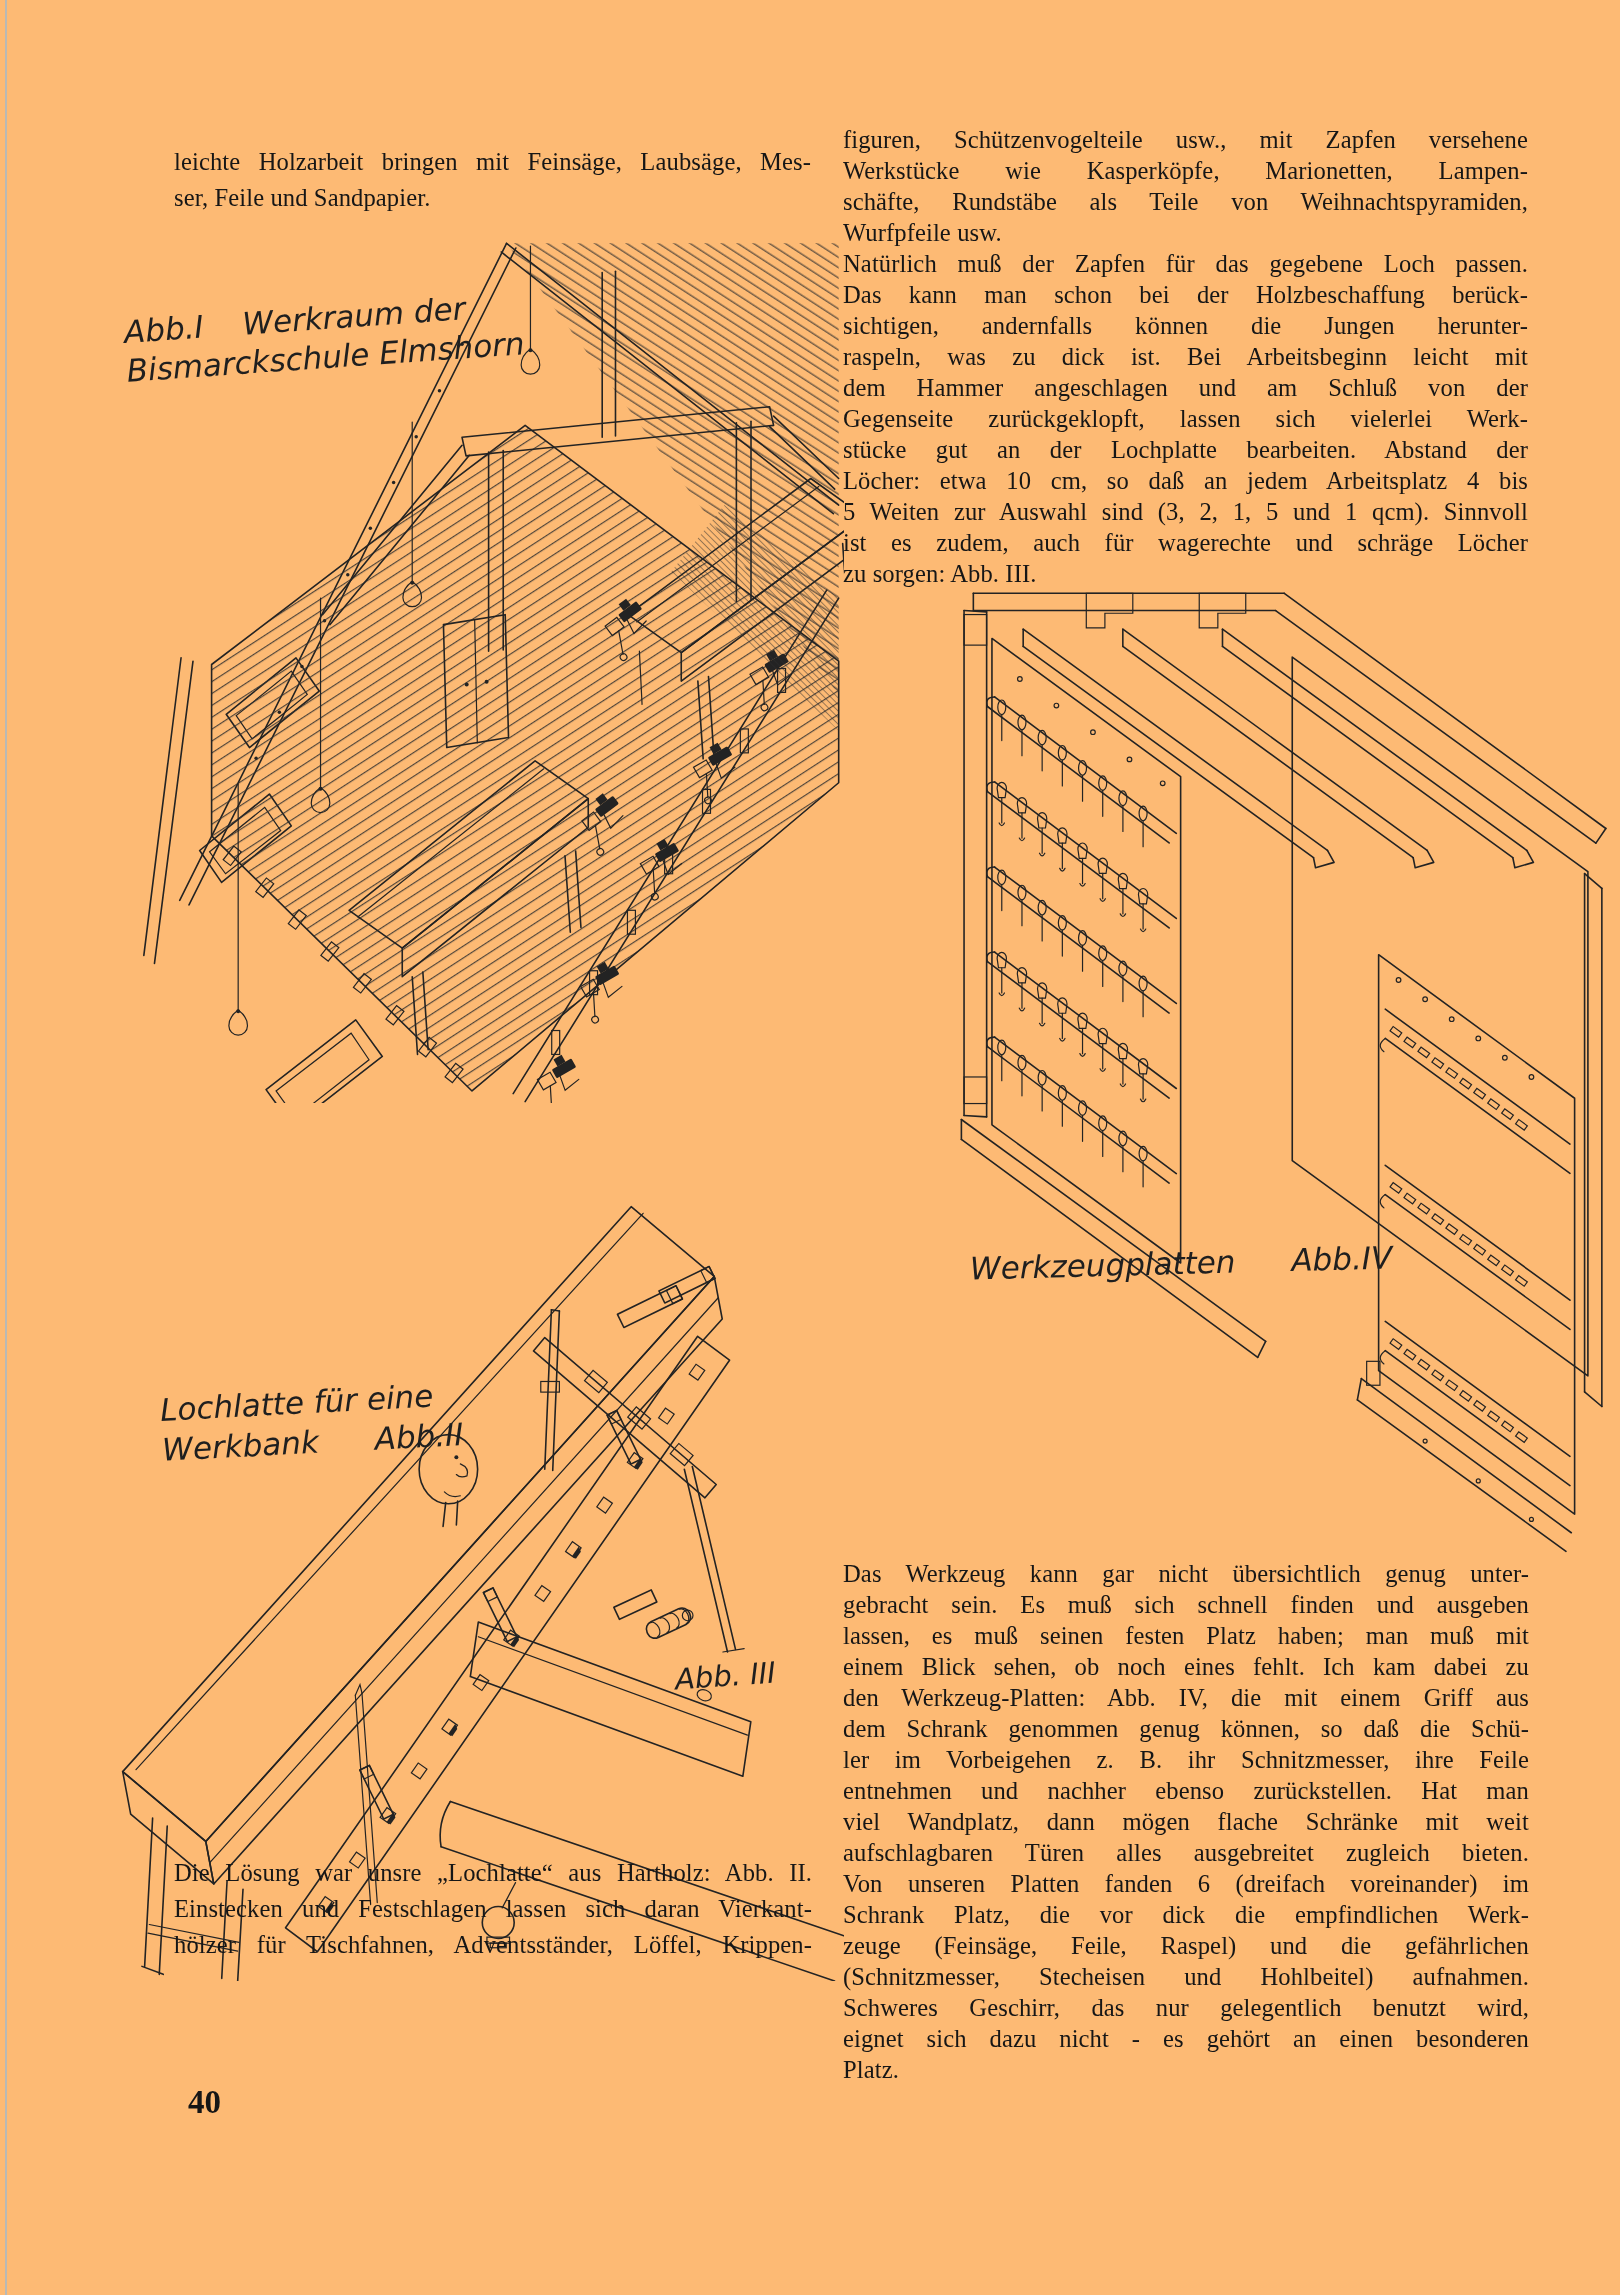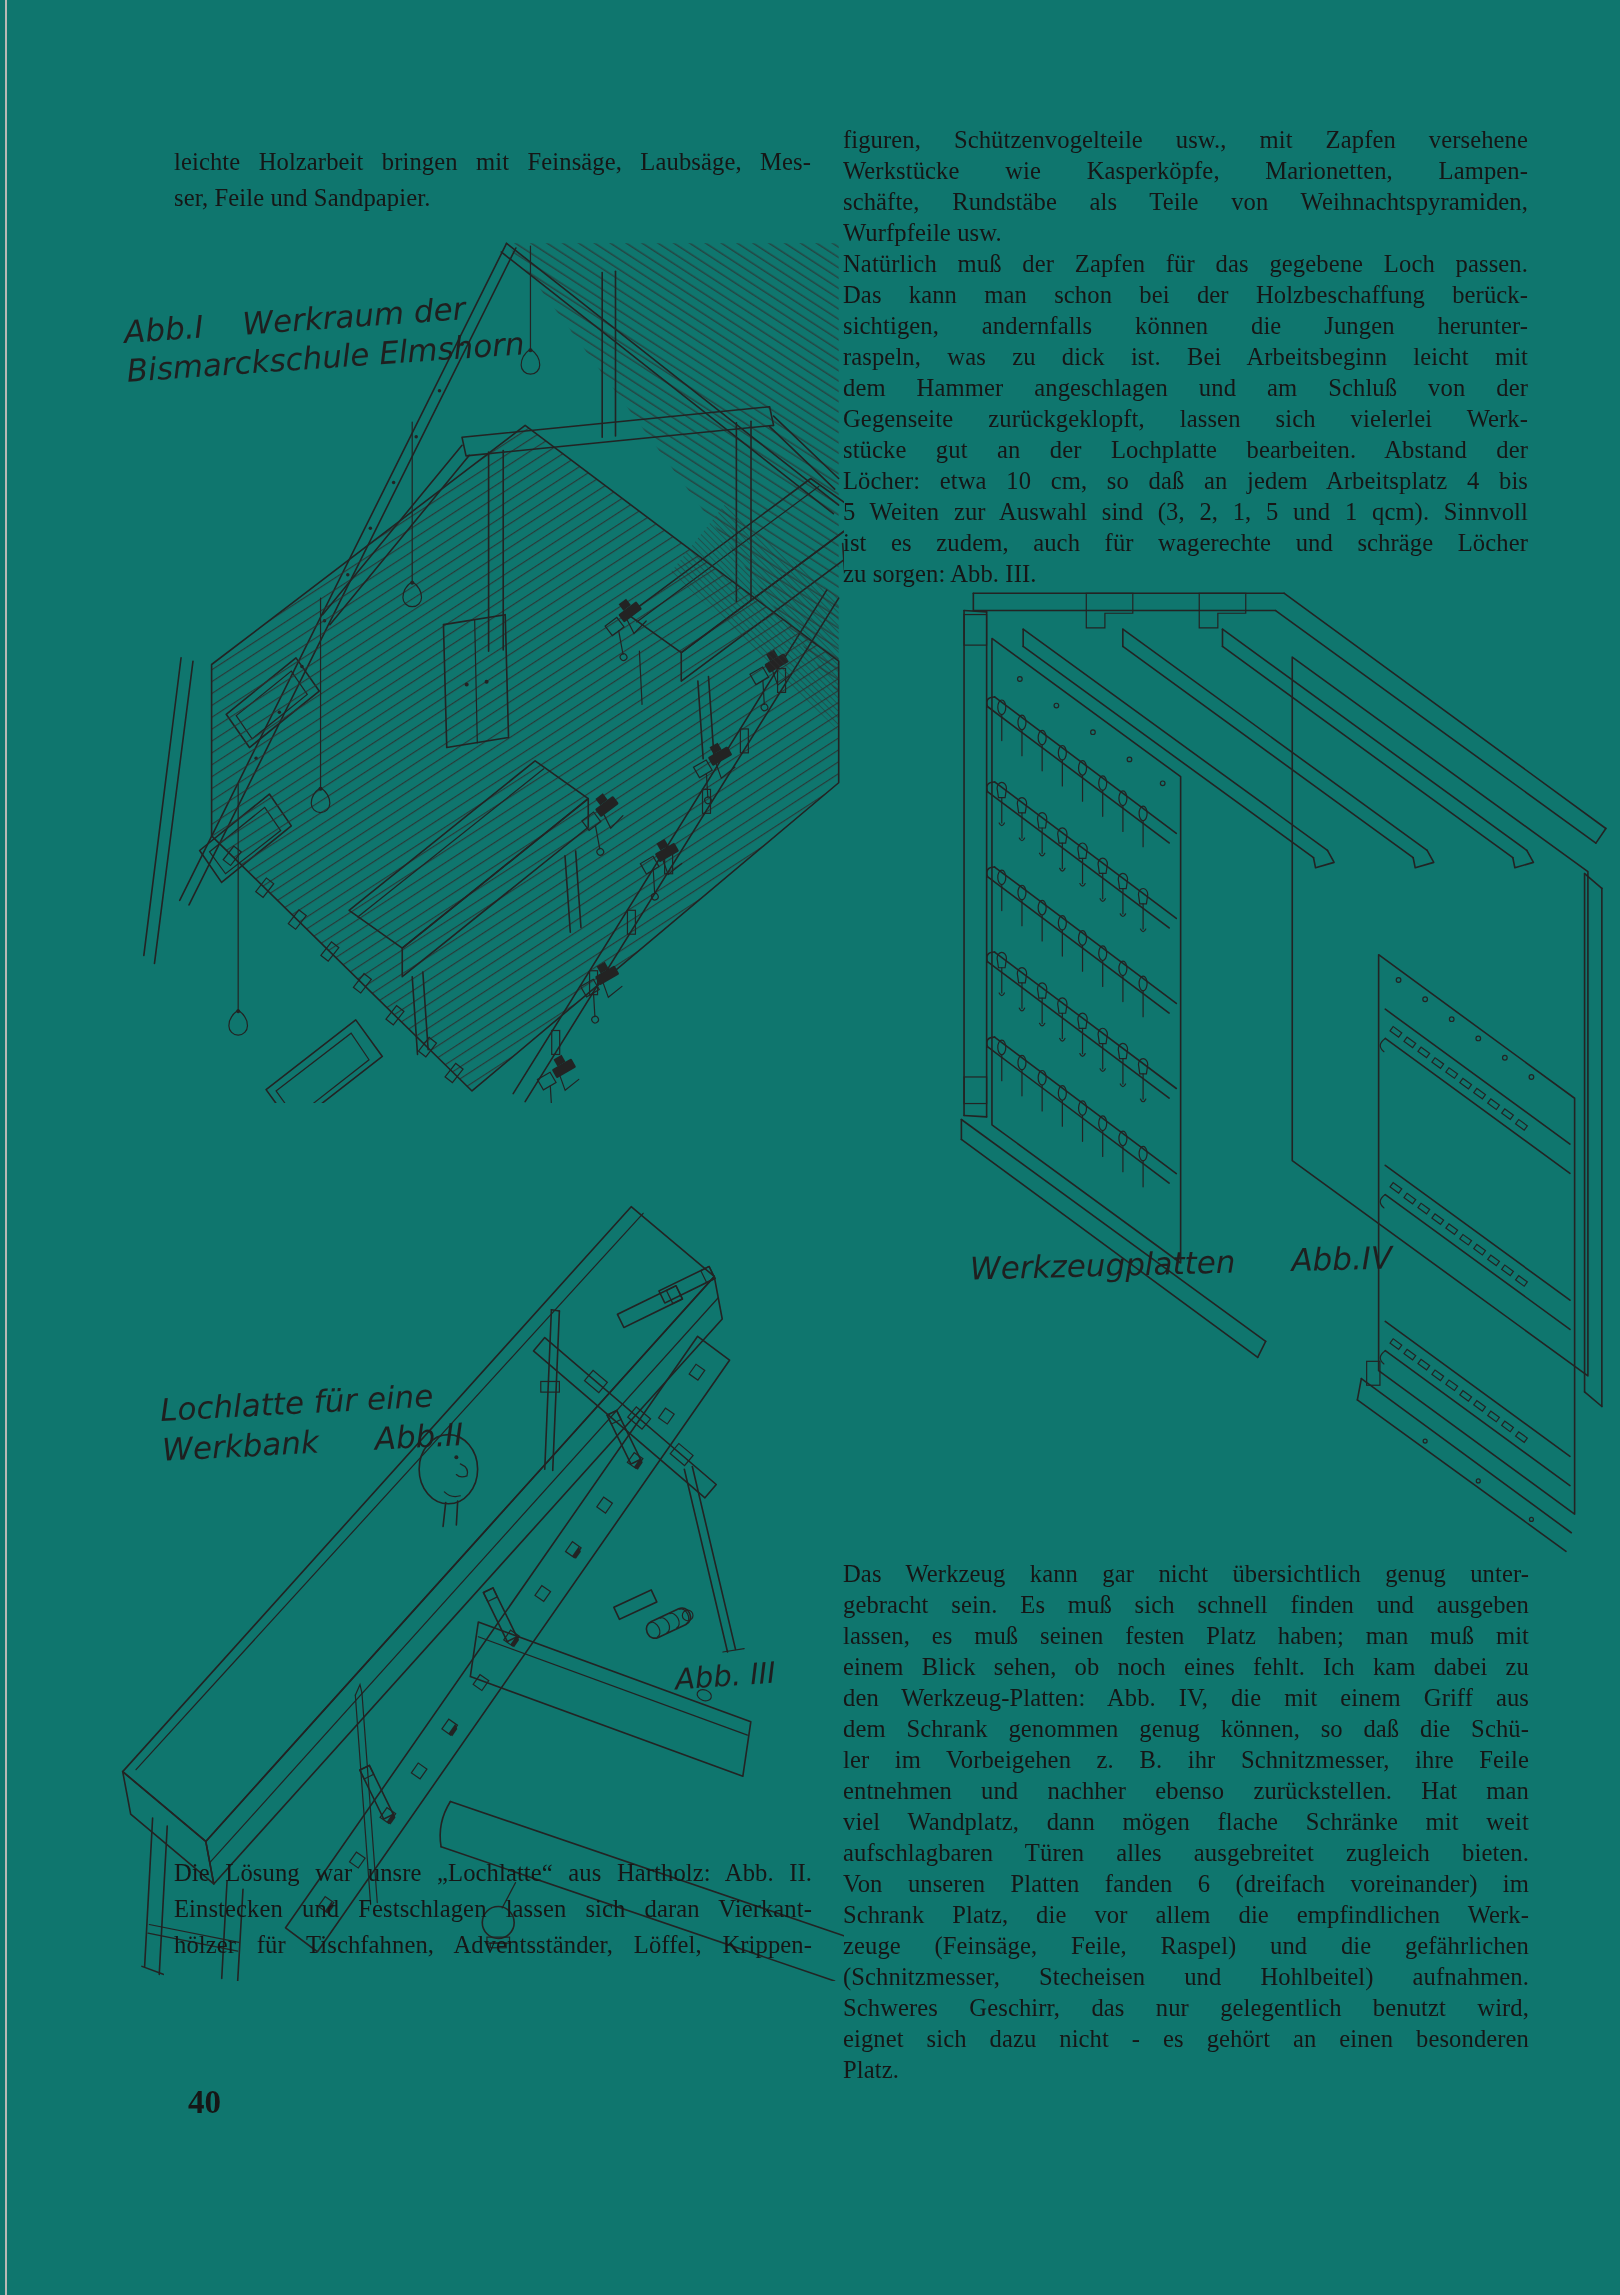--- a/index.html
+++ b/index.html
@@ -1,16 +1,16 @@
 <!DOCTYPE html>
 <html style="font-size:10.6px"><head>
 <meta charset="utf-8">
 <style>
   html,body{margin:0;padding:0;background:#e8e8e4;}
-  .sheet{position:relative;width:1621px;height:2295px;background:#0f766e;overflow:hidden;
+  .sheet{position:relative;width:1621px;height:2295px;background:#fdba74;overflow:hidden;
          font-family:"Liberation Serif",serif;color:#161616;}
   .mrule{position:absolute;left:5.3px;top:0;width:1.3px;height:2295px;background:#b9b9b5;}
   .para{position:absolute;}
   .ln{text-align:justify;text-align-last:justify;white-space:normal;}
   .ln.end{text-align-last:left;}
   .body-type{font-size:24.6px;letter-spacing:0.1px;}
   .p-left-top{left:174px;top:144px;width:637px;line-height:36px;}
   .p-right-top{left:843px;top:124px;width:685px;line-height:31px;}
   .p-left-caption{left:174px;top:1855px;width:638px;line-height:36px;}
   .p-right-bottom{left:843px;top:1558px;width:686px;line-height:31px;}
@@ -591,21 +591,21 @@
     <div class="ln">gebracht sein. Es muß sich schnell finden und ausgeben</div>
     <div class="ln">lassen, es muß seinen festen Platz haben; man muß mit</div>
     <div class="ln">einem Blick sehen, ob noch eines fehlt. Ich kam dabei zu</div>
     <div class="ln">den Werkzeug-Platten: Abb. IV, die mit einem Griff aus</div>
     <div class="ln">dem Schrank genommen genug können, so daß die Schü-</div>
     <div class="ln">ler im Vorbeigehen z. B. ihr Schnitzmesser, ihre Feile</div>
     <div class="ln">entnehmen und nachher ebenso zurückstellen. Hat man</div>
     <div class="ln">viel Wandplatz, dann mögen flache Schränke mit weit</div>
     <div class="ln">aufschlagbaren Türen alles ausgebreitet zugleich bieten.</div>
     <div class="ln">Von unseren Platten fanden 6 (dreifach voreinander) im</div>
-    <div class="ln">Schrank Platz, die vor allem die empfindlichen Werk-</div>
+    <div class="ln">Schrank Platz, die vor dick die empfindlichen Werk-</div>
     <div class="ln">zeuge (Feinsäge, Feile, Raspel) und die gefährlichen</div>
     <div class="ln">(Schnitzmesser, Stecheisen und Hohlbeitel) aufnahmen.</div>
     <div class="ln">Schweres Geschirr, das nur gelegentlich benutzt wird,</div>
     <div class="ln">eignet sich dazu nicht - es gehört an einen besonderen</div>
     <div class="ln end">Platz.</div>
   </div>
 
   <div class="pagenum">40</div>
 </div>
 

